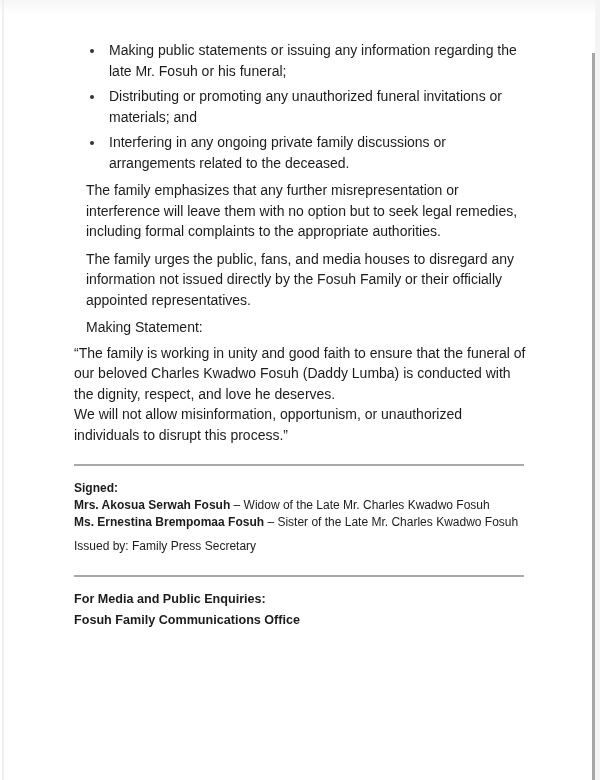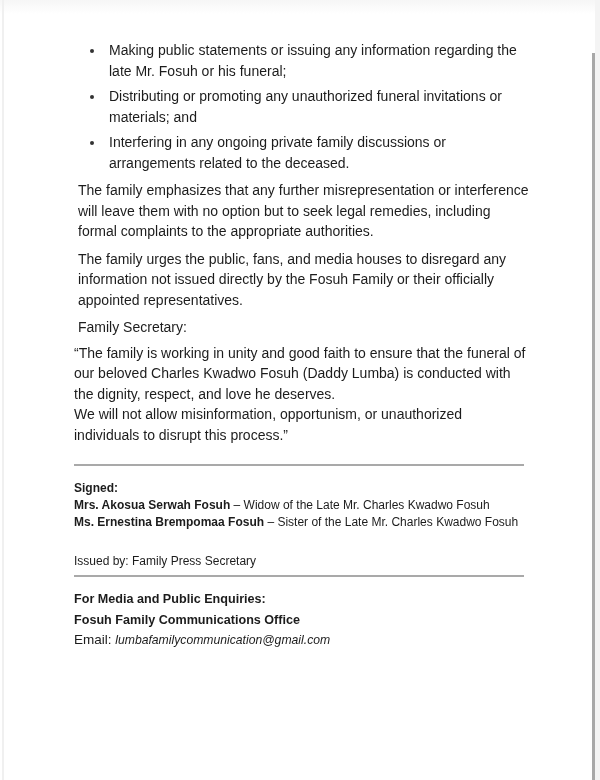--- a/index.html
+++ b/index.html
@@ -59,42 +59,42 @@
     }
     ul.bullets li .bullet-dot {
       position: absolute;
       left: 16px;
       top: 9px;
       width: 4px;
       height: 4px;
       border-radius: 50%;
       background: #333;
     }
-    p { margin: 0 0 5px 4px; }
+    p { margin: 0 0 5px 12px; }
     .para-block { margin-top: 7px; }
     .statement-label { margin-top: 7px; margin-bottom: 5px; }
     .hr {
       position: absolute;
       left: 74px;
       width: 450px;
       height: 2px;
       background: #a9a9a9;
     }
     .signed-block {
       position: absolute;
       left: 74px;
       top: 480px;
       width: 460px;
       font-size: 12px;
       line-height: 17px;
     }
     .signed-block .bold { font-weight: bold; }
     .signed-block .ital { }
     .issued {
-      margin-top: 22px;
+      margin-top: 7px;
     }
     .contact-block {
       position: absolute;
       left: 74px;
       top: 589px;
       width: 460px;
       font-size: 12.6px;
       line-height: 20.5px;
     }
     .contact-block .bold { font-weight: bold; }
@@ -121,21 +121,21 @@
     </li>
     <li>
       <span class="bullet-dot"></span>
       <span>Interfering in any ongoing private family discussions or arrangements related to the deceased.</span>
     </li>
   </ul>
 
   <p class="para-block">The family emphasizes that any further misrepresentation or interference will leave them with no option but to seek legal remedies, including formal complaints to the appropriate authorities.</p>
   <p class="para-block">The family urges the public, fans, and media houses to disregard any information not issued directly by the Fosuh Family or their officially appointed representatives.</p>
 
-  <p class="statement-label">Family Secretary:</p>
+  <p class="statement-label">Making Statement:</p>
   <p style="margin:0;">
     <span>“The family is working in unity and good faith to ensure that the funeral of our beloved Charles Kwadwo Fosuh (Daddy Lumba) is conducted with the dignity, respect, and love he deserves.</span><br>
     <span>We will not allow misinformation, opportunism, or unauthorized individuals to disrupt this process.”</span>
   </p>
 </div>
 
 <div class="hr" style="top:464px;"></div>
 
 <div class="signed-block">
   <div class="bold">Signed:</div>
@@ -146,16 +146,13 @@
     <span class="bold">Ms. Ernestina Brempomaa Fosuh</span><span> – </span><span class="ital">Sister of the Late Mr. Charles Kwadwo Fosuh</span>
   </div>
   <div class="issued">Issued by: Family Press Secretary</div>
 </div>
 
 <div class="hr" style="top:575px;"></div>
 
 <div class="contact-block">
   <div class="bold">For Media and Public Enquiries:</div>
   <div class="bold">Fosuh Family Communications Office</div>
-  <div class="email-line">
-    <span>Email: </span><span class="email-value">lumbafamilycommunication@gmail.com</span>
-  </div>
 </div>
 
 </body></html>

